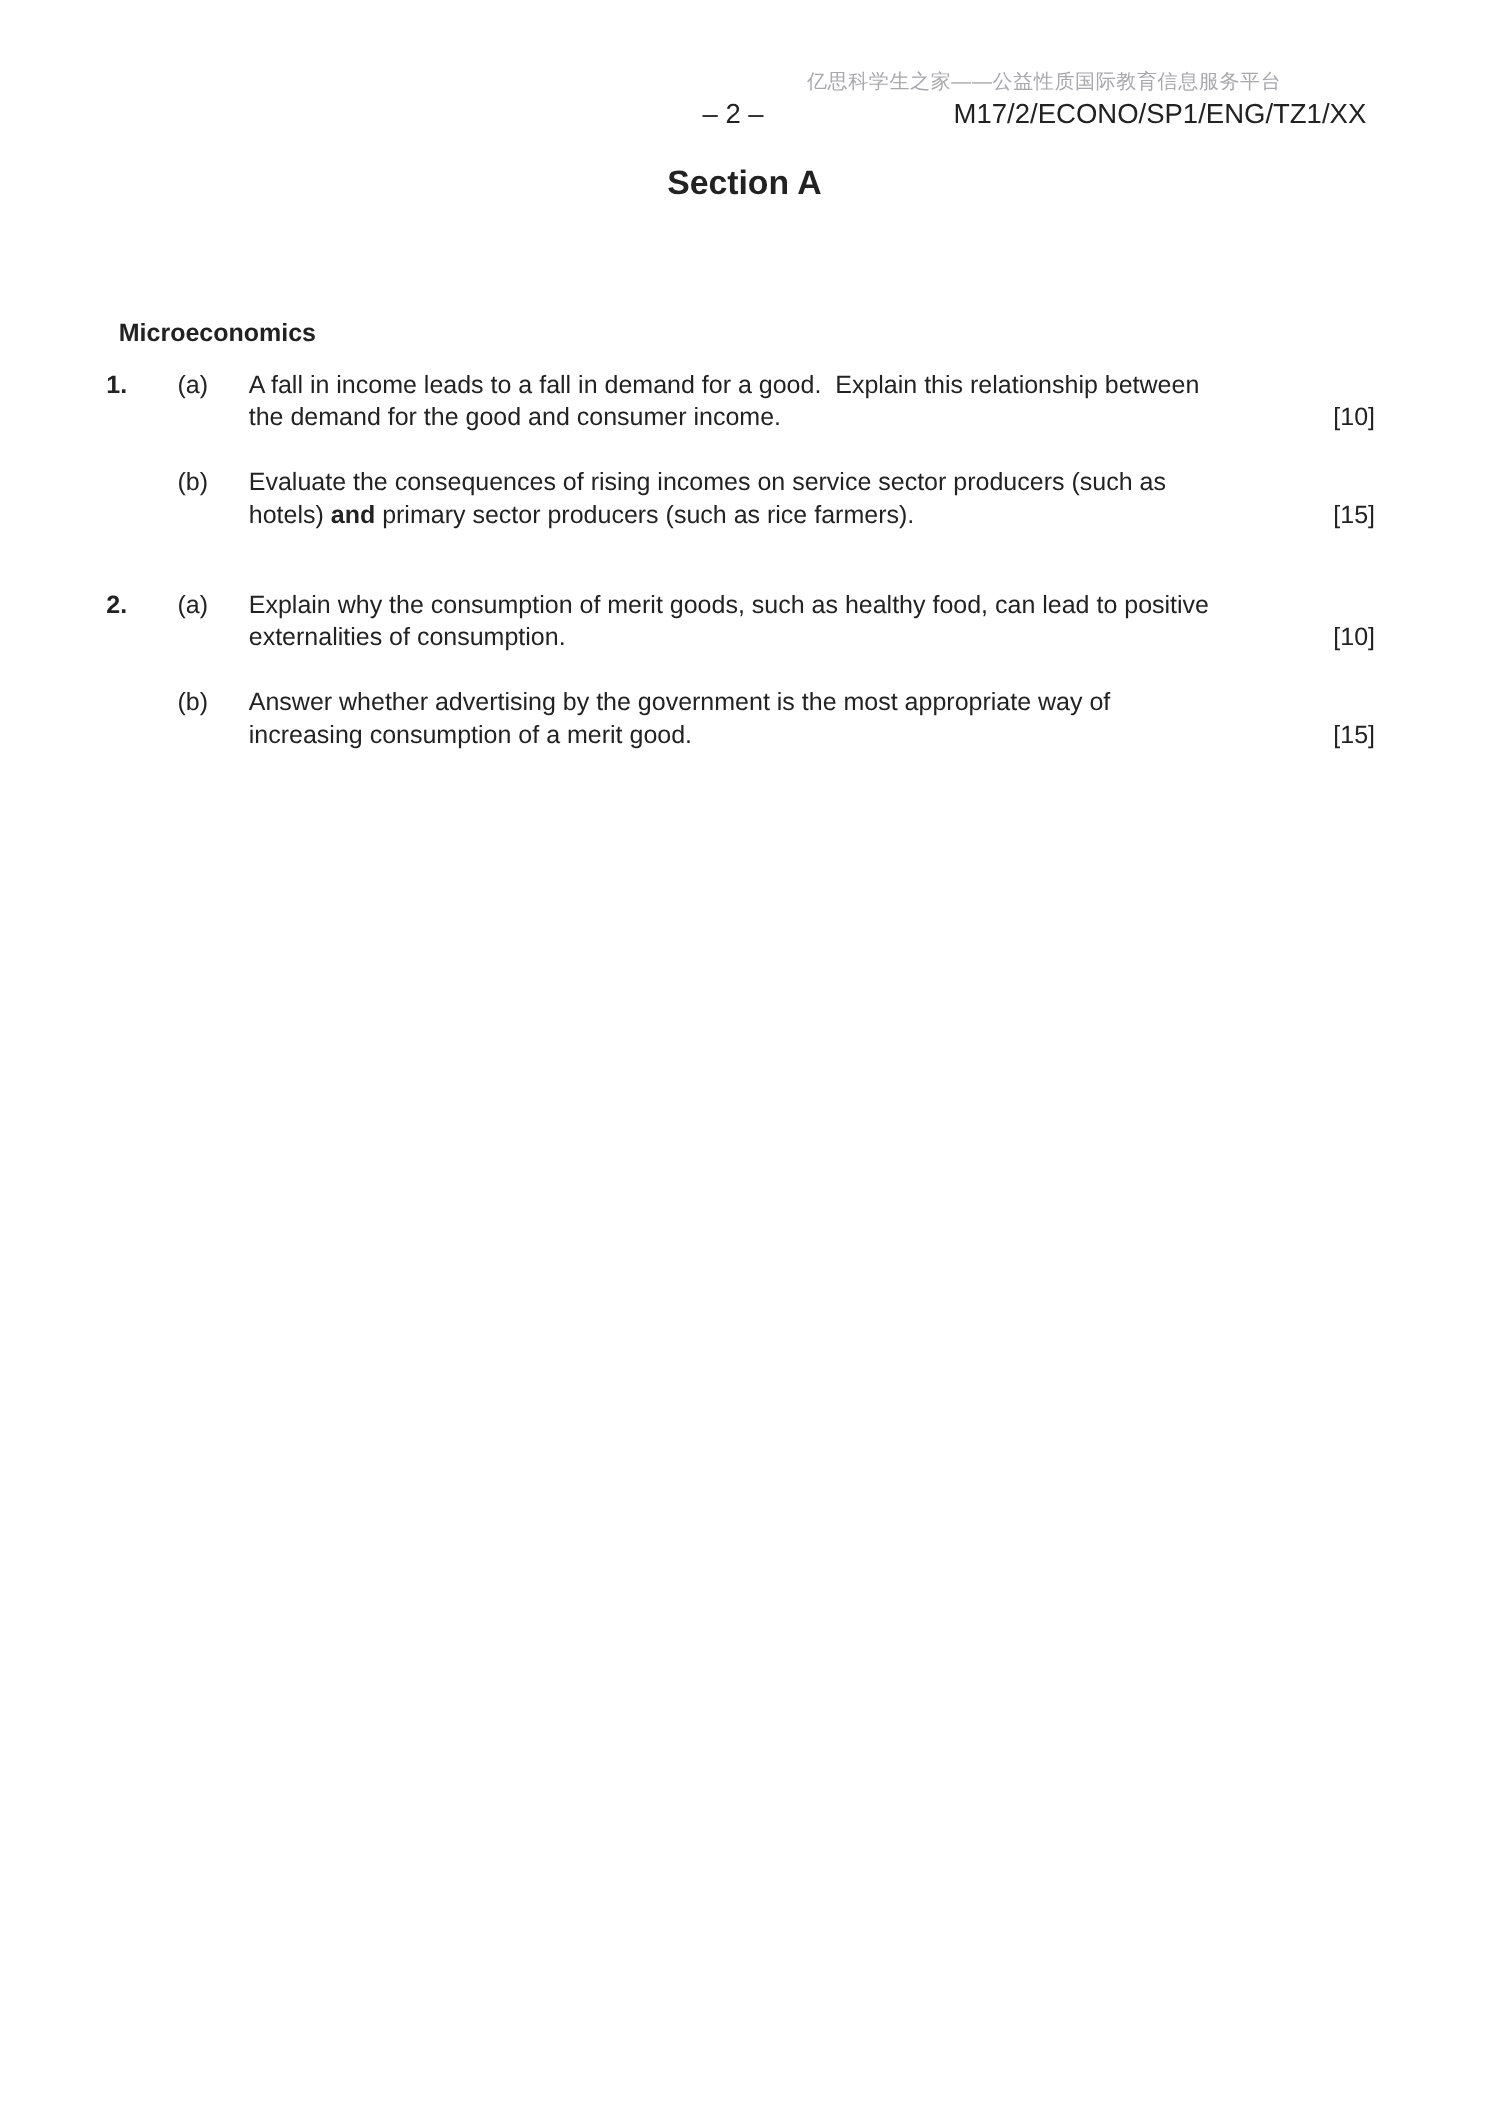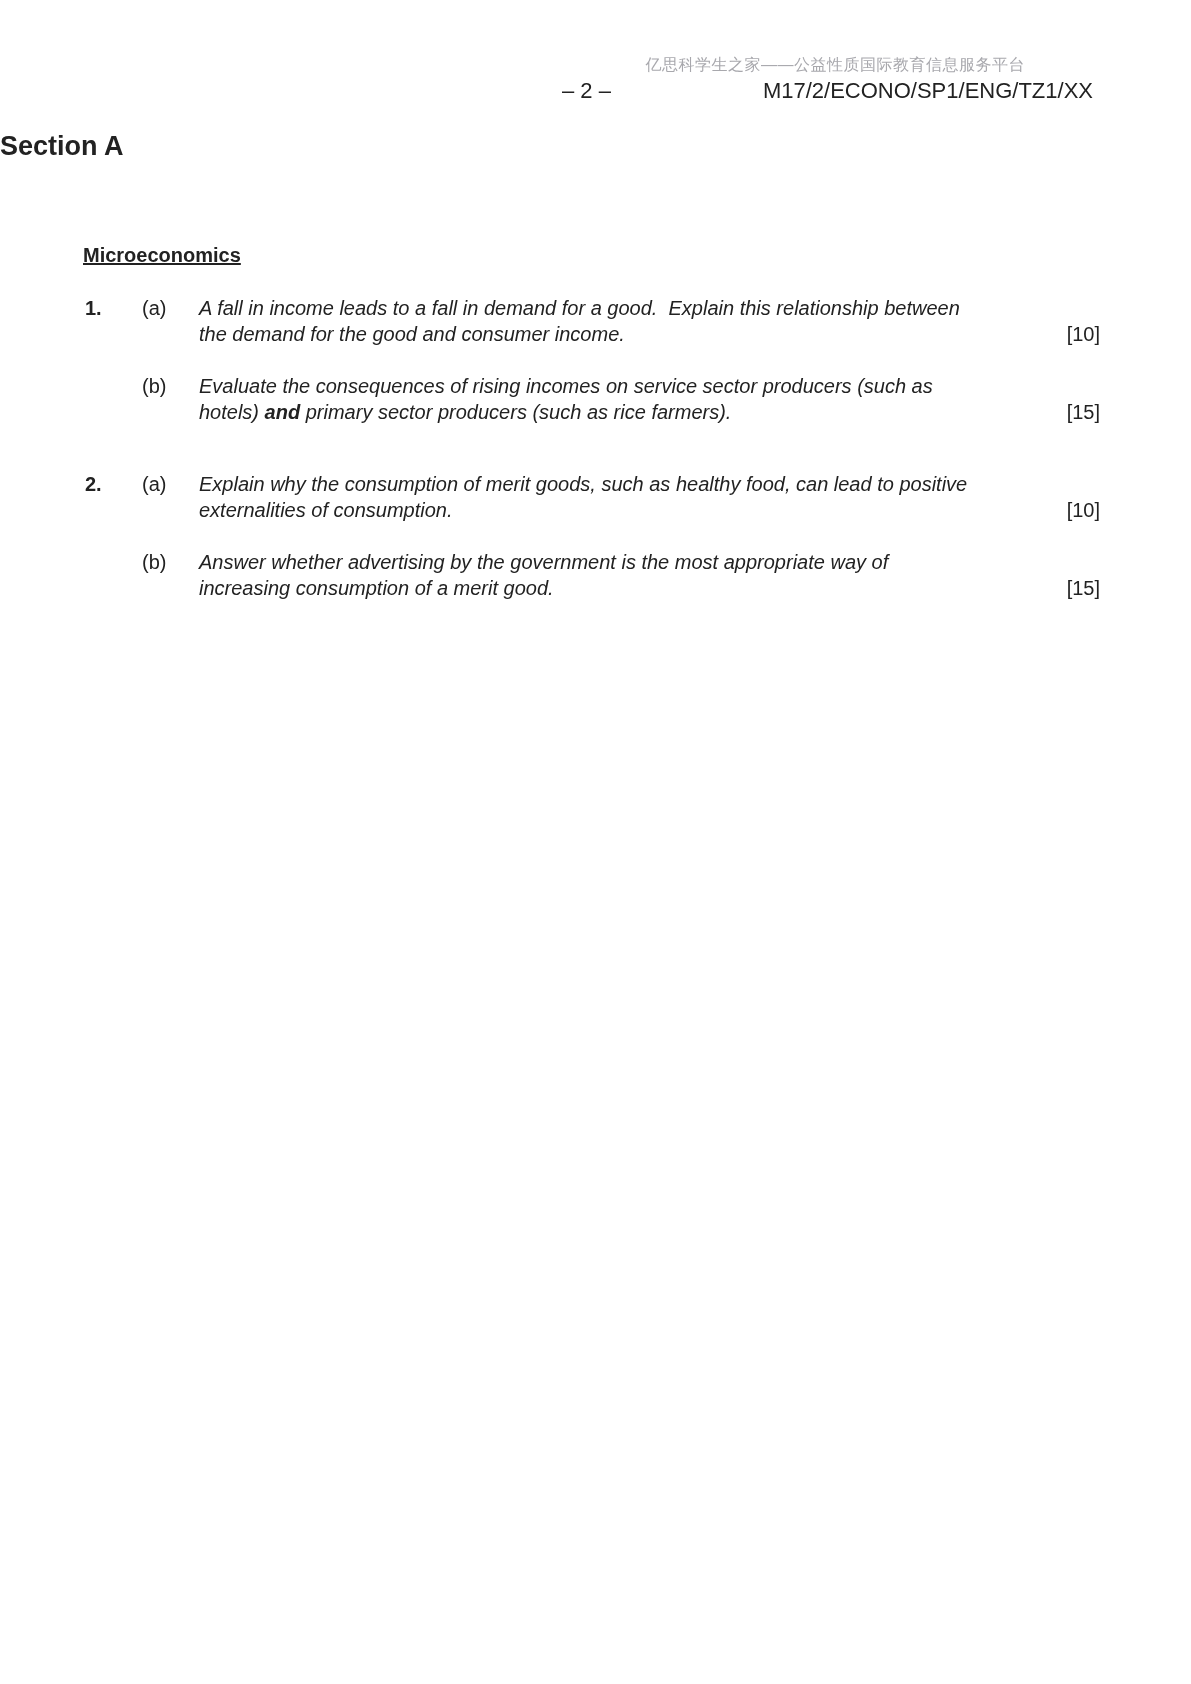--- a/index.html
+++ b/index.html
@@ -35,62 +35,62 @@
     right: 98px;
     font-size: 22px;
     white-space: pre;
   }
   .section-title {
     position: absolute;
     top: 131px;
     left: 0;
     width: 100%;
     margin: 0;
+    text-align: center;
     font-size: 27px;
     font-weight: bold;
   }
   .instruction {
     position: absolute;
     top: 189px;
     left: 83px;
     margin: 0;
     font-size: 20px;
     line-height: 26px;
     white-space: pre;
   }
   .instruction b { font-weight: bold; }
   .topic {
     position: absolute;
     top: 242px;
     left: 83px;
-    margin: 0;
+    margin: 12px;
     font-size: 20px;
     font-weight: bold;
     line-height: 26px;
-    text-decoration: underline;
   }
   .q-row {
     position: absolute;
     left: 83px;
     width: 1017px;
     font-size: 20px;
     line-height: 26px;
   }
   .q-num {
     position: absolute;
     left: 2px;
     top: 0;
     font-weight: bold;
   }
   .q-letter {
     position: absolute;
     left: 59px;
     top: 0;
   }
-  .q-text { margin-left: 116px; font-style: italic; }
+  .q-text { margin-left: 116px; }
   .q-text .line { white-space: pre; }
   .q-text b { font-weight: bold; }
   .q-marks {
     position: absolute;
     right: 0;
     bottom: 0;
   }
   .footer-watermark {
     position: absolute;
     top: 1573px;

